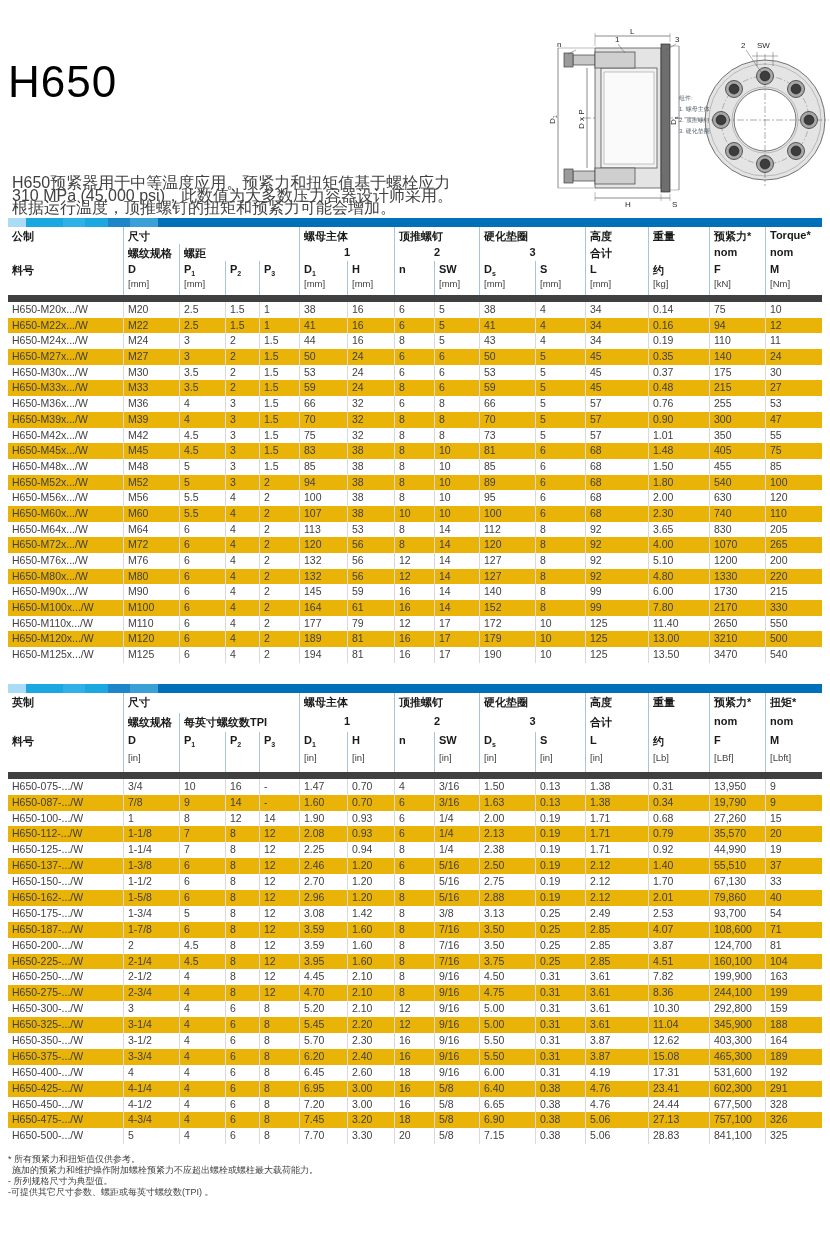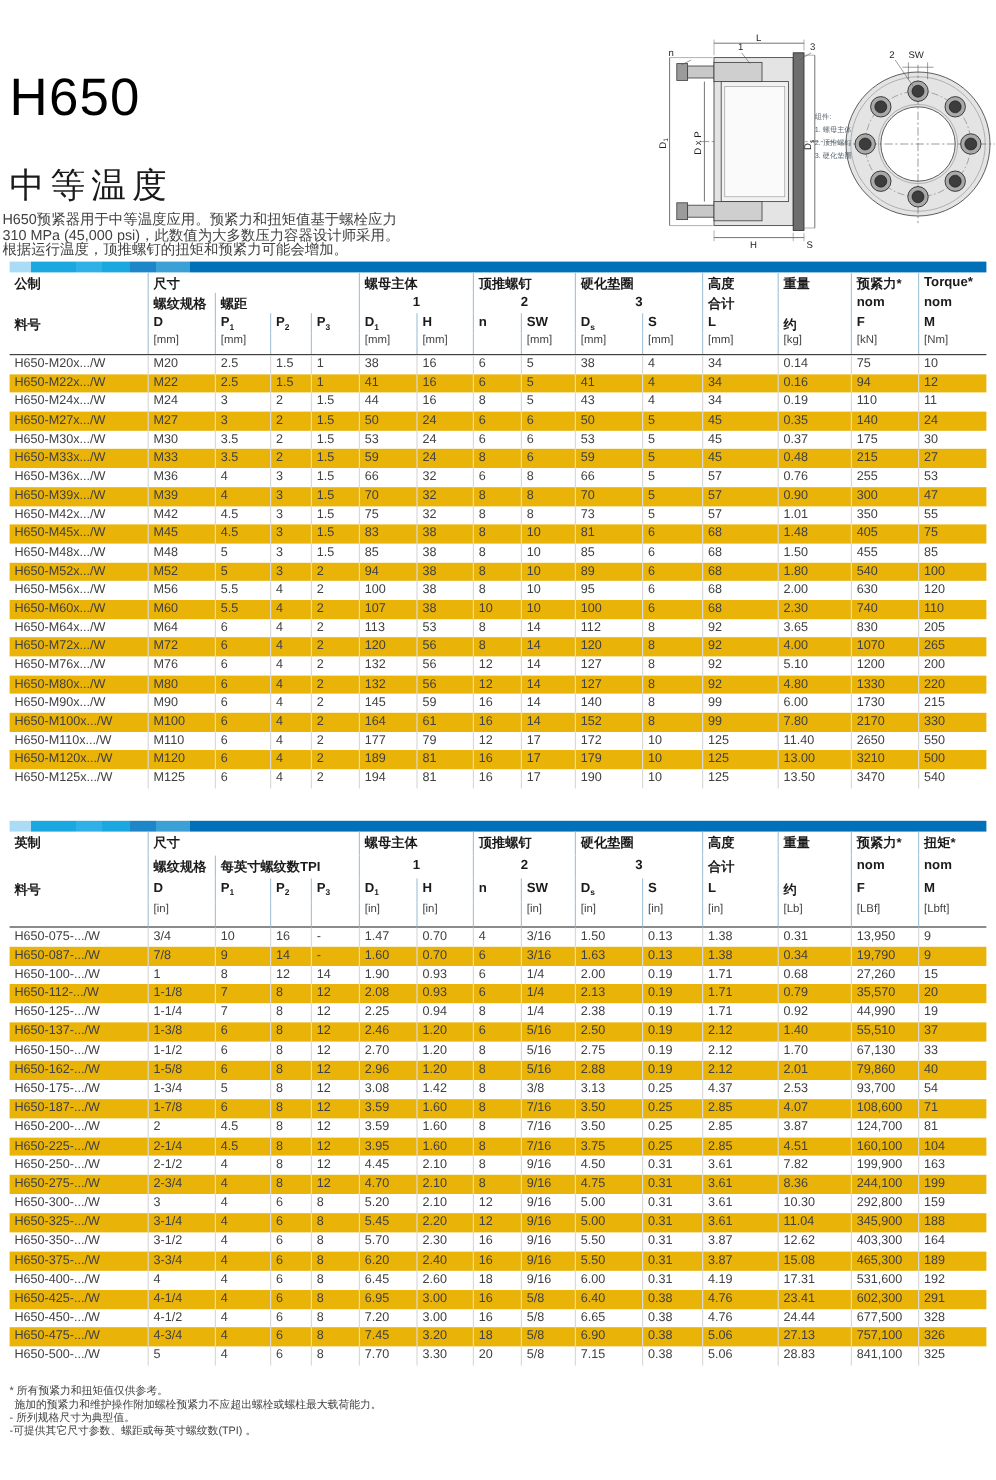--- a/index.html
+++ b/index.html
@@ -2,31 +2,31 @@
 <html><head>
 <meta charset="utf-8">
 <style>
   html,body{margin:0;padding:0;background:#fff;}
   .page{position:relative;width:830px;height:1233px;background:#fff;overflow:hidden;
         font-family:"Liberation Sans","DejaVu Sans",sans-serif;color:#231f20;}
   
   .product{position:absolute;left:8px;top:60px;font-size:44px;font-weight:300;letter-spacing:1px;color:#000000;line-height:1;}
   .sub1{position:absolute;left:8px;top:107px;font-size:29px;font-weight:400;letter-spacing:5px;line-height:1.05;color:#1a1a1a;}
   .sub2{position:absolute;left:8px;top:140px;font-size:29px;font-weight:400;letter-spacing:5px;line-height:1.05;color:#1a1a1a;}
-  .desc{position:absolute;left:2px;top:177px;font-size:12px;line-height:12.5px;color:#414042;}
+  .desc{position:absolute;left:12px;top:177px;font-size:16px;line-height:12.5px;color:#414042;}
   
   .drawing{position:absolute;left:548px;top:26px;}
   .legend{position:absolute;left:679px;top:93px;font-size:6px;line-height:11px;color:#5b6770;z-index:3;white-space:nowrap;}
   
   .dtable{position:absolute;left:8px;width:814px;}
   .bar{height:9px;background:linear-gradient(to right,
        #aadcf6 0 18px,#1ba7e0 18px 55px,#2fb0e6 55px 77px,#1ba7e0 77px 100px,
        #1d86c8 100px 122px,#3aa0d6 122px 150px,#0070b8 150px 100%);}
   .cols{display:grid;grid-template-columns:115px 56px 46px 34px 40px 48px 47px 40px 45px 56px 50px 63px 61px 56px 57px;}
-  .thead{border-bottom:1px solid #404040;}
+  .thead{border-bottom:7px solid #404040;}
   .hrow{height:17px;}
   .imp .hrow{height:19.7px;}
   .hc{font-size:11px;font-weight:bold;color:#1a1a1a;padding:2px 0 0 4px;white-space:nowrap;overflow:hidden;}
   .hrow .hc + .hc{border-left:1px solid #a8c6da;}
   .ctr{text-align:center;padding-left:0;}
   .un{font-weight:normal;font-size:9.5px;color:#414042;padding-top:0;}
   .sp2{grid-column:span 2;} .sp3{grid-column:span 3;} .sp4{grid-column:span 4;}
   sub{font-size:7px;}
   .trow{height:15.7px;}
   .imp .trow{height:15.9px;}
@@ -39,21 +39,20 @@
   .foot div{white-space:nowrap;}
   .ind{padding-left:4px;}
   svg text{font-family:"Liberation Sans","DejaVu Sans",sans-serif;}
 </style>
 </head>
 <body>
 
 <div class="page">
 
   <div class="product">H650</div>
-  <div class="sub2">中等温度</div>
   <div class="desc">
     <div>H650预紧器用于中等温度应用。预紧力和扭矩值基于螺栓应力</div>
     <div>310 MPa (45,000 psi)，此数值为大多数压力容器设计师采用。</div>
     <div>根据运行温度，顶推螺钉的扭矩和预紧力可能会增加。</div>
   </div>
 
   <svg class="drawing" width="282" height="182" viewBox="0 0 282 182">
     <g stroke="#58595b" stroke-width="0.7" fill="none" font-size="8">
 
       <line x1="36" y1="92" x2="150" y2="92" stroke-dasharray="7 2 2 2" stroke-width="0.5"></line>
@@ -811,21 +810,21 @@
           <div class="td">1-3/4</div>
           <div class="td">5</div>
           <div class="td">8</div>
           <div class="td">12</div>
           <div class="td">3.08</div>
           <div class="td">1.42</div>
           <div class="td">8</div>
           <div class="td">3/8</div>
           <div class="td">3.13</div>
           <div class="td">0.25</div>
-          <div class="td">4.37</div>
+          <div class="td">2.49</div>
           <div class="td">2.53</div>
           <div class="td">93,700</div>
           <div class="td">54</div>
         </div>
         <div class="trow cols alt">
           <div class="td">H650-187-.../W</div>
           <div class="td">1-7/8</div>
           <div class="td">6</div>
           <div class="td">8</div>
           <div class="td">12</div>

